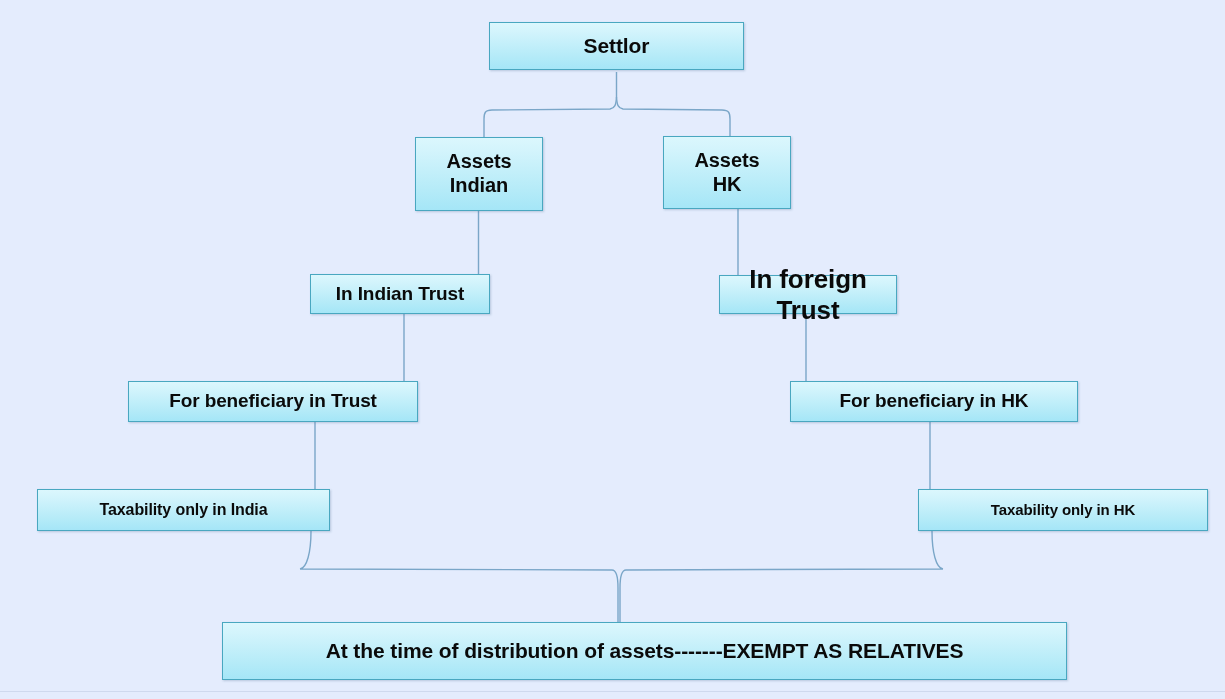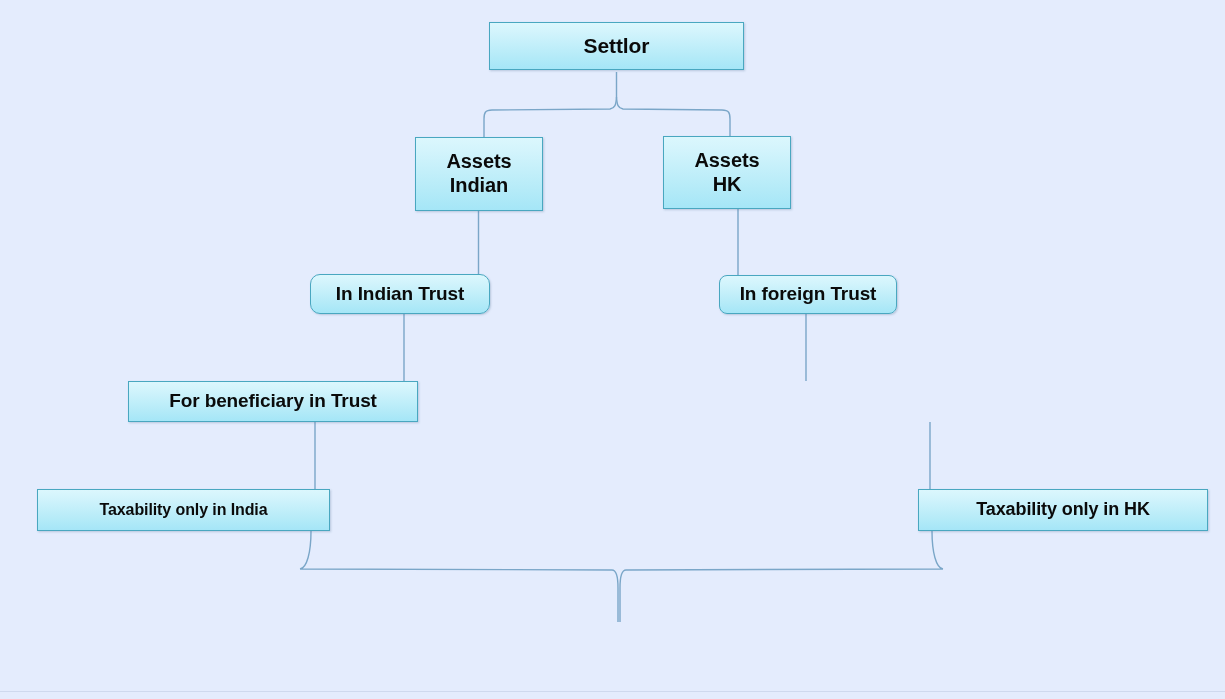--- a/index.html
+++ b/index.html
@@ -38,26 +38,26 @@
     text-align: center;
     color: #0a0a0a;
     font-weight: bold;
     line-height: 1.18;
     letter-spacing: -0.1px;
     white-space: pre-line;
   }
   #node-settlor      { left: 489px; top: 22px;  width: 255px; height: 48px;  font-size: 21px; }
   #node-assets-india { left: 415px; top: 137px; width: 128px; height: 74px;  font-size: 20px; }
   #node-assets-hk    { left: 663px; top: 136px; width: 128px; height: 73px;  font-size: 20px; }
-  #node-indian-trust { left: 310px; top: 274px; width: 180px; height: 40px;  font-size: 19px; border-radius: 10px; }
-  #node-foreign-trust{ left: 719px; top: 275px; width: 178px; height: 39px;  font-size: 19px; border-radius: 8px; }
+  #node-indian-trust { left: 310px; top: 274px; width: 180px; height: 40px;  font-size: 19px; }
+  #node-foreign-trust{ left: 719px; top: 275px; width: 178px; height: 39px;  font-size: 26px; }
   #node-benef-india  { left: 128px; top: 381px; width: 290px; height: 41px;  font-size: 19px; }
   #node-benef-hk     { left: 790px; top: 381px; width: 288px; height: 41px;  font-size: 19px; }
   #node-tax-india    { left: 37px;  top: 489px; width: 293px; height: 42px;  font-size: 16px; }
-  #node-tax-hk       { left: 918px; top: 489px; width: 290px; height: 42px;  font-size: 18px; }
+  #node-tax-hk       { left: 918px; top: 489px; width: 290px; height: 42px;  font-size: 15px; }
   #node-exempt       { left: 222px; top: 622px; width: 845px; height: 58px;  font-size: 21px; }
 
   .baseline-rule {
     position: absolute;
     left: 0;
     top: 691px;
     width: 1225px;
     height: 1px;
     background: #cfd9ee;
   }
@@ -115,21 +115,23 @@
 
   <div class="node" id="node-assets-hk">Assets
 HK</div>
 
   <div class="node" id="node-indian-trust">In Indian Trust</div>
 
   <div class="node" id="node-foreign-trust">In foreign Trust</div>
 
   <div class="node" id="node-benef-india">For beneficiary in Trust</div>
 
+  <div class="node" id="node-benef-hk">For beneficiary in HK</div>
 
   <div class="node" id="node-tax-india">Taxability only in India</div>
 
   <div class="node" id="node-tax-hk">Taxability only in HK</div>
 
+  <div class="node" id="node-exempt">At the time of distribution of assets-------EXEMPT AS RELATIVES</div>
 
   <div class="baseline-rule"></div>
 
 </div>
 
 </body></html>

